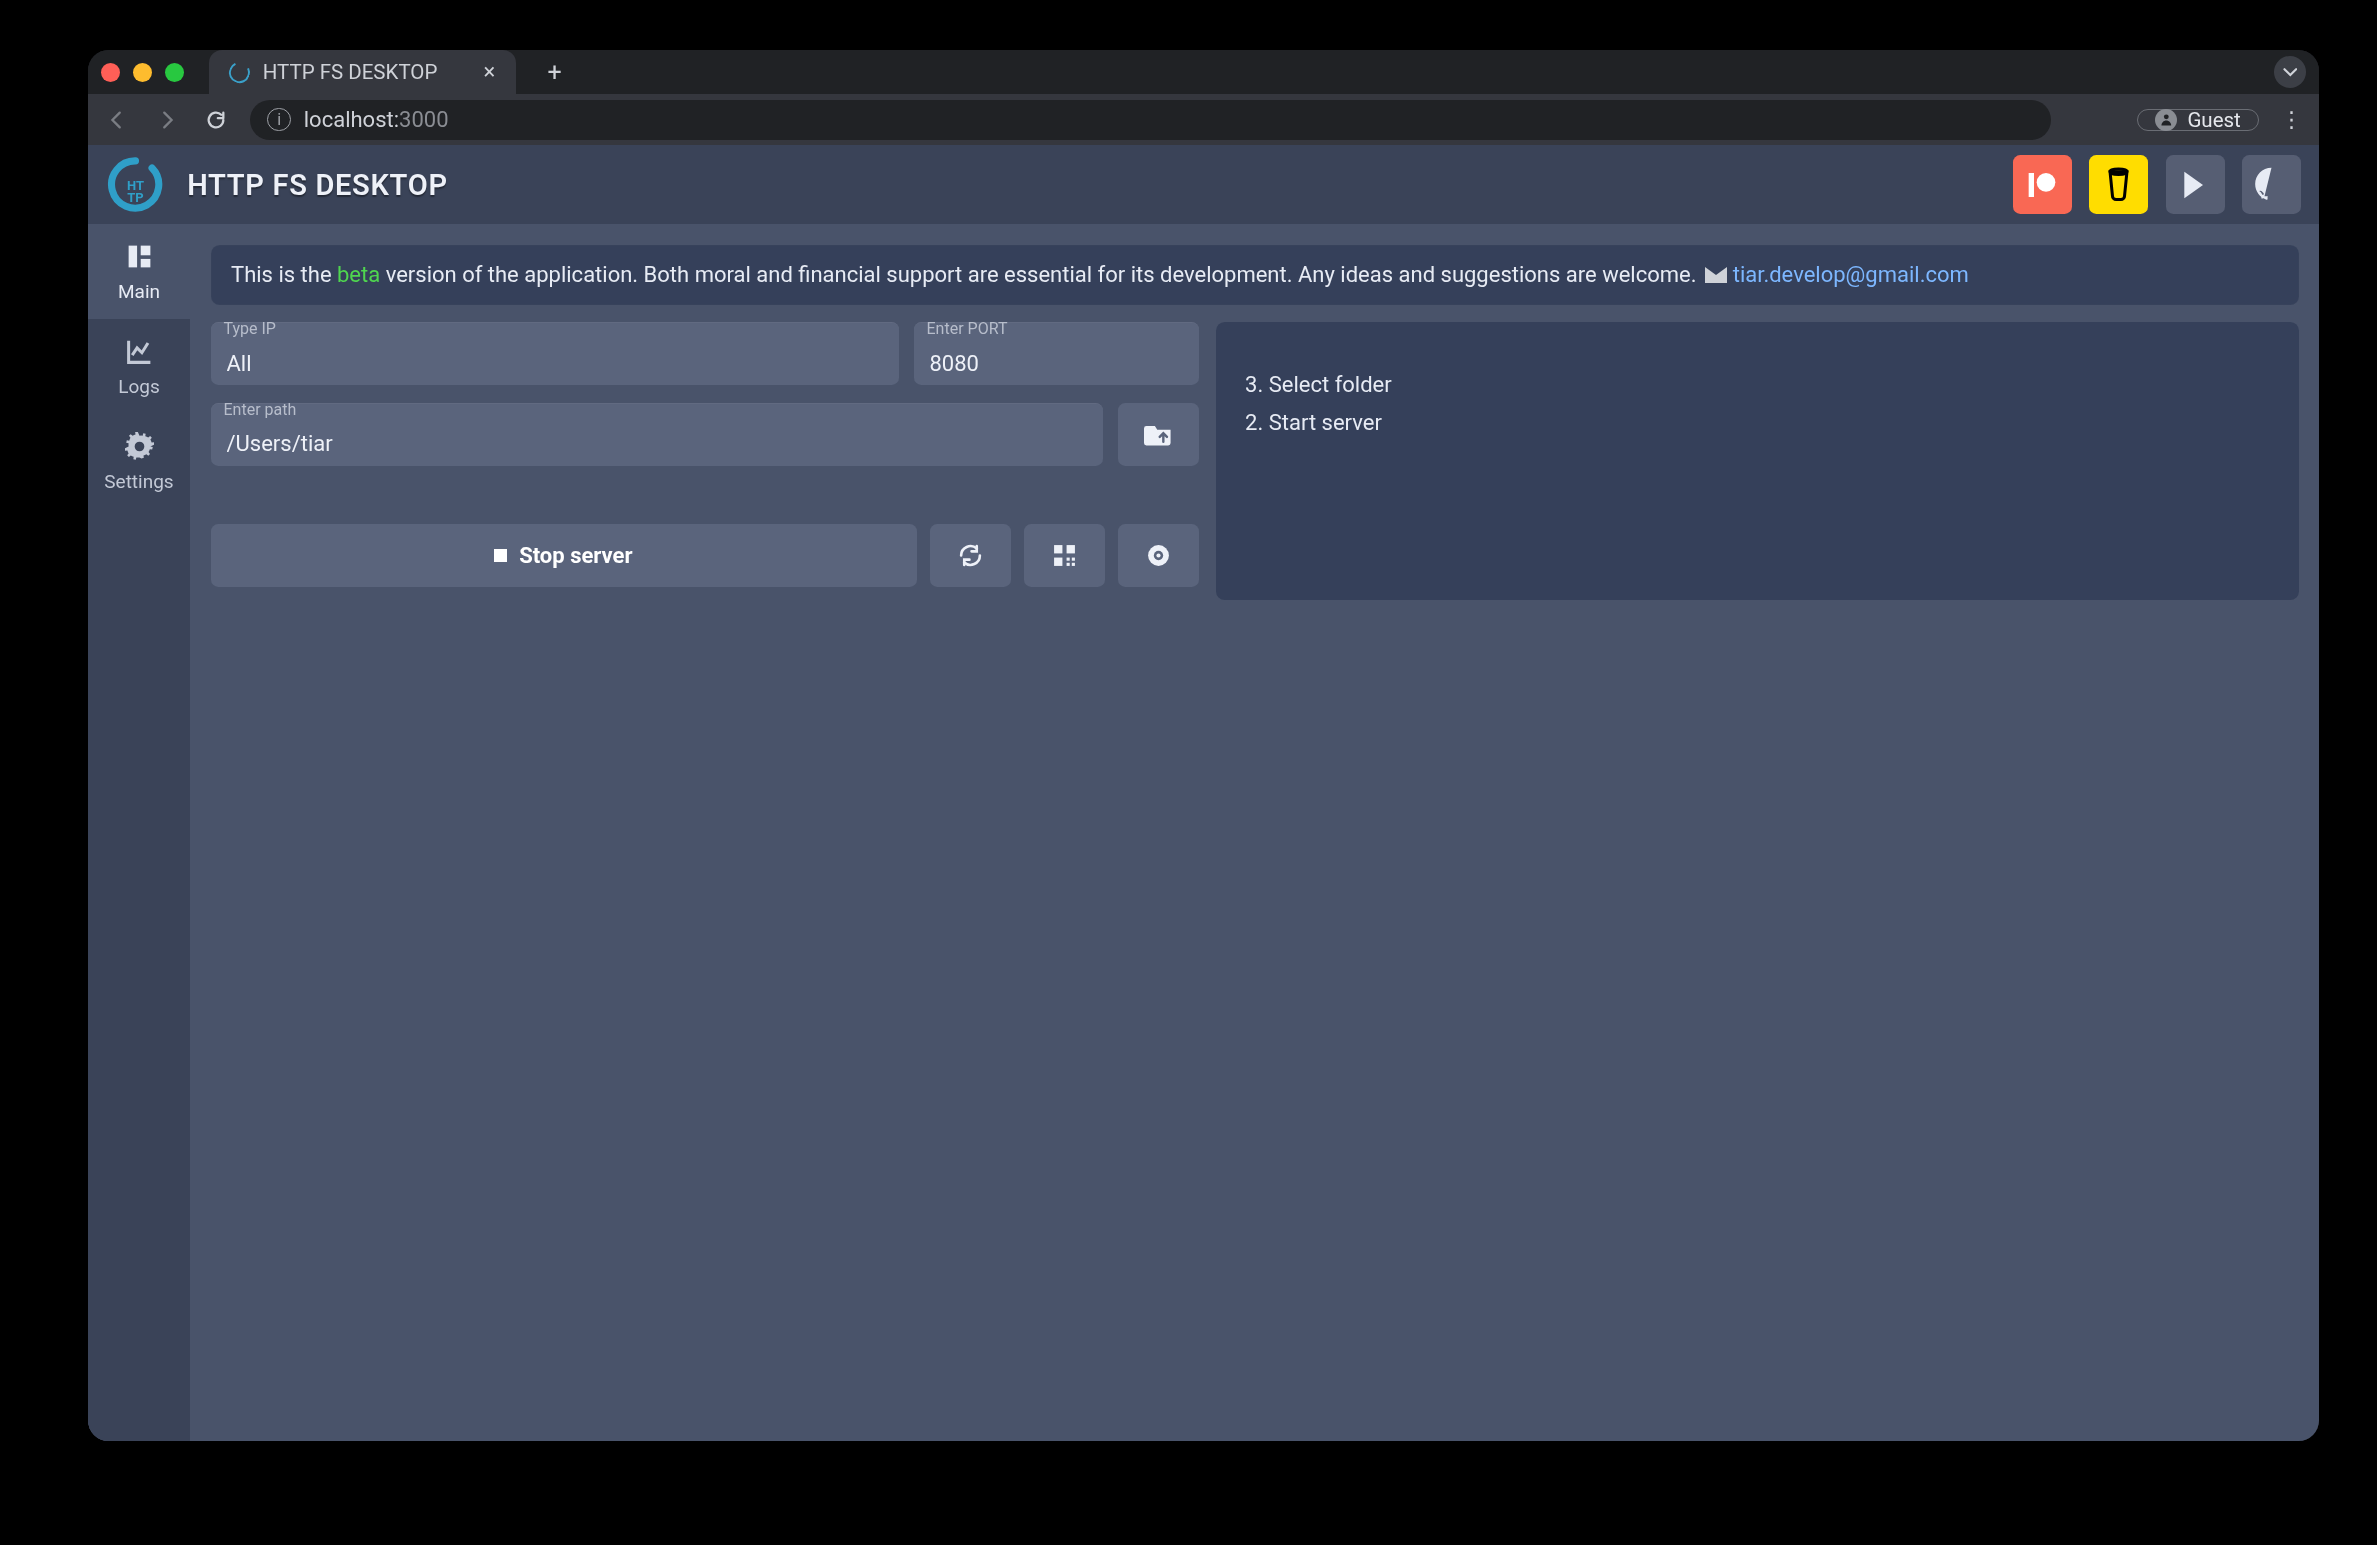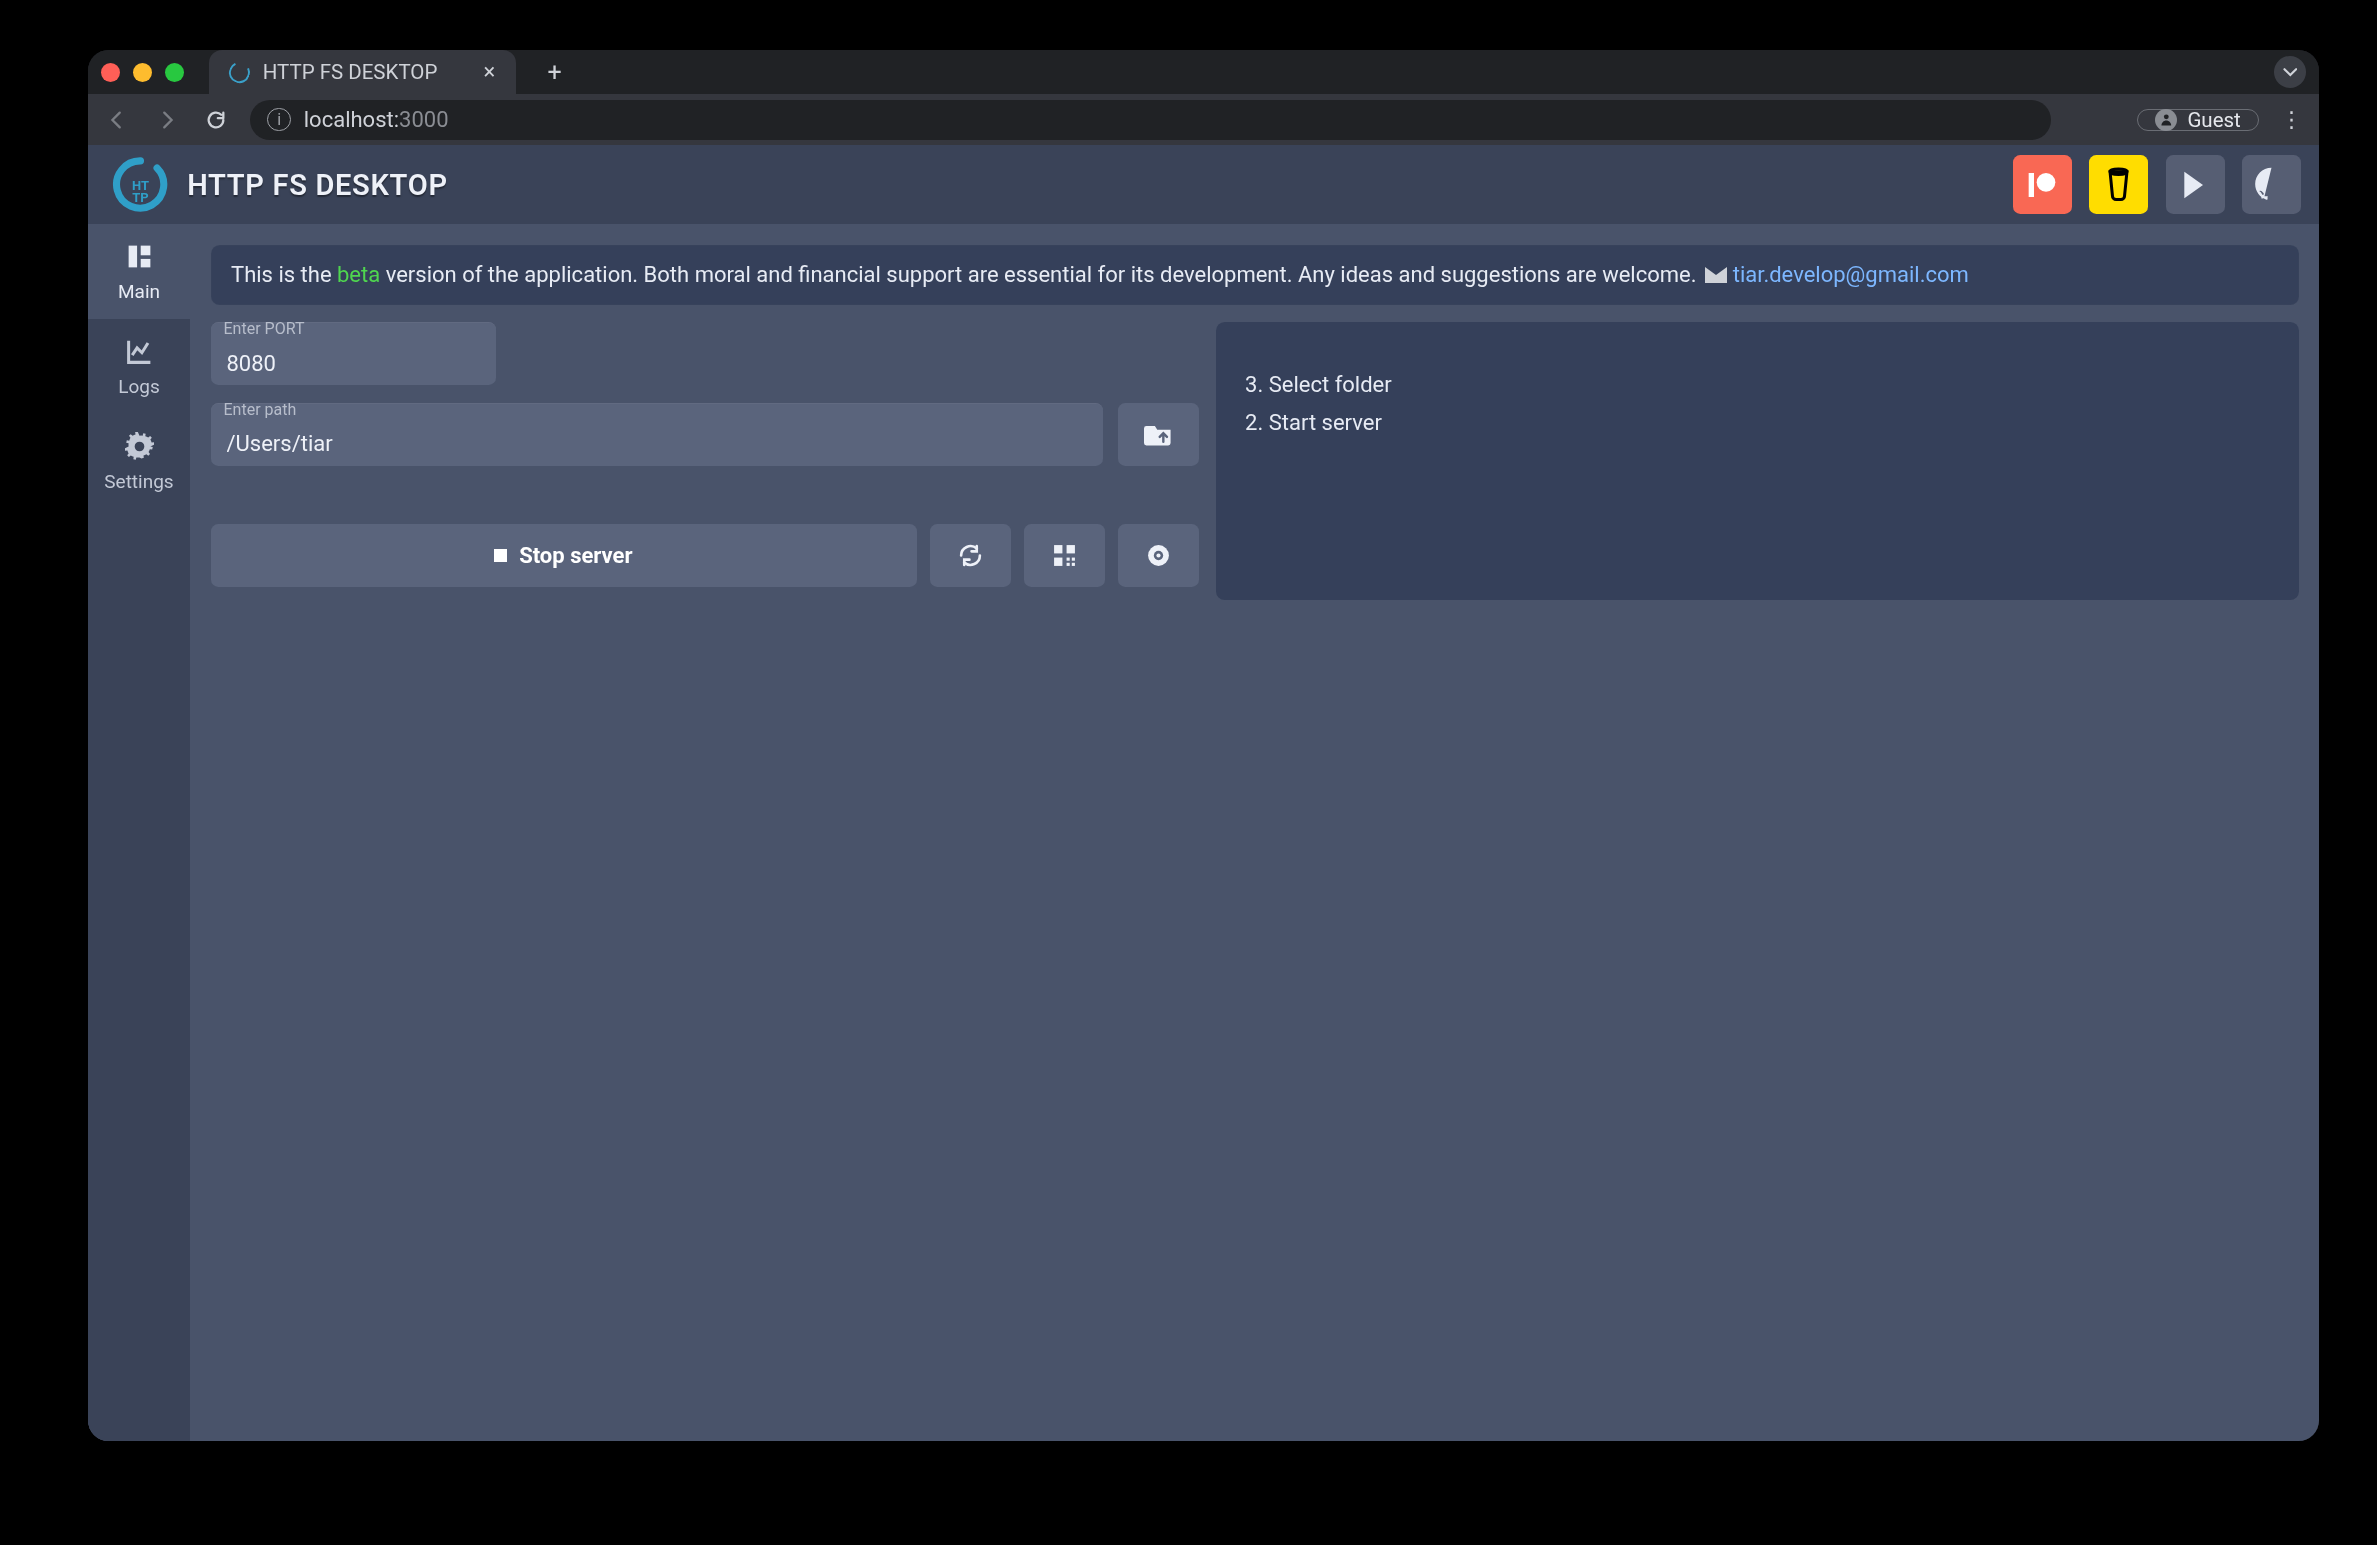--- a/index.html
+++ b/index.html
@@ -26,21 +26,21 @@
   .omnibox { flex:1; height:40px; background:#202225; border-radius:20.5px; display:flex; align-items:center; padding:0 17.6px; gap:13px; color:#cfd2d8; font-size:22px; max-width:1801px;}
   .omnibox .info { width:23.4px;height:23.4px;border:1.5px solid #9ea1a7;border-radius:50%;display:flex;align-items:center;justify-content:center;font-size:16px;color:#9ea1a7;}
   .omnibox .host .muted{color:#8a8d93;}
   .guest { margin-left:auto; height:22px; border:1.5px solid #6a6d74; border-radius:20.5px; display:flex; align-items:center; gap:10.2px; padding:0 17.6px; color:#e5e7ec; font-size:20.5px;}
   .guest .avatar{width:22px;height:22px;border-radius:50%;background:#8a8d93;display:flex;align-items:center;justify-content:center;}
   .kebab{width:29px;height:29px;display:flex;align-items:center;justify-content:center;color:#cfd2d8;font-size:22px;}
 
   
   .app { flex:1; display:flex; flex-direction:column; background:#49536a; }
   .appheader { height:79px; background:#3a4358; display:flex; align-items:center; padding:0 17.6px; gap:17.6px; }
-  .logo { width:64px; height:64px; display:flex; align-items:center; justify-content:flex-end; }
+  .logo { width:64px; height:64px; display:flex; align-items:center; justify-content:flex-start; }
   .apptitle { color:#eef1f8; font-size:29px; font-weight:600; letter-spacing:0.7px; text-shadow:0 1.5px 1.5px rgba(0,0,0,.4);}
   .hdr-spacer{flex:1;}
   .hbtn{width:59px;height:59px;border-radius:7.3px;display:flex;align-items:center;justify-content:center;}
   .hbtn.patreon{background:#f96854;}
   .hbtn.bmc{background:#ffdd00;}
   .hbtn.play{background:#565e73;}
   .hbtn.github{background:#565e73;}
 
   .appbody{flex:1;display:flex;}
   .sidebar{width:102px;background:#3a4358;display:flex;flex-direction:column;}
@@ -199,20 +199,24 @@
 
       <div class="main">
        <div style="display:flex;flex-direction:column;gap:17.6px;width:100%;">
         <div class="notice">
           <span>This is the </span><span class="beta">beta</span><span> version of the application. Both moral and financial support are essential for its development. Any ideas and suggestions are welcome. </span><span class="mailico"></span><span class="mail">tiar.develop@gmail.com</span>
         </div>
 
         <div style="display:flex;gap:17.6px;align-items:flex-start;">
          <div class="leftcol">
           <div class="row">
+            <div class="field">
+              <span class="lbl">Type IP</span>
+              <input class="inp" value="All" style="">
+            </div>
             <div class="field port">
               <span class="lbl">Enter PORT</span>
               <input class="inp" value="8080" style="">
             </div>
           </div>
           <div class="row">
             <div class="field" style="flex:1;">
               <span class="lbl">Enter path</span>
               <input class="inp" value="/Users/tiar" style="">
             </div>

